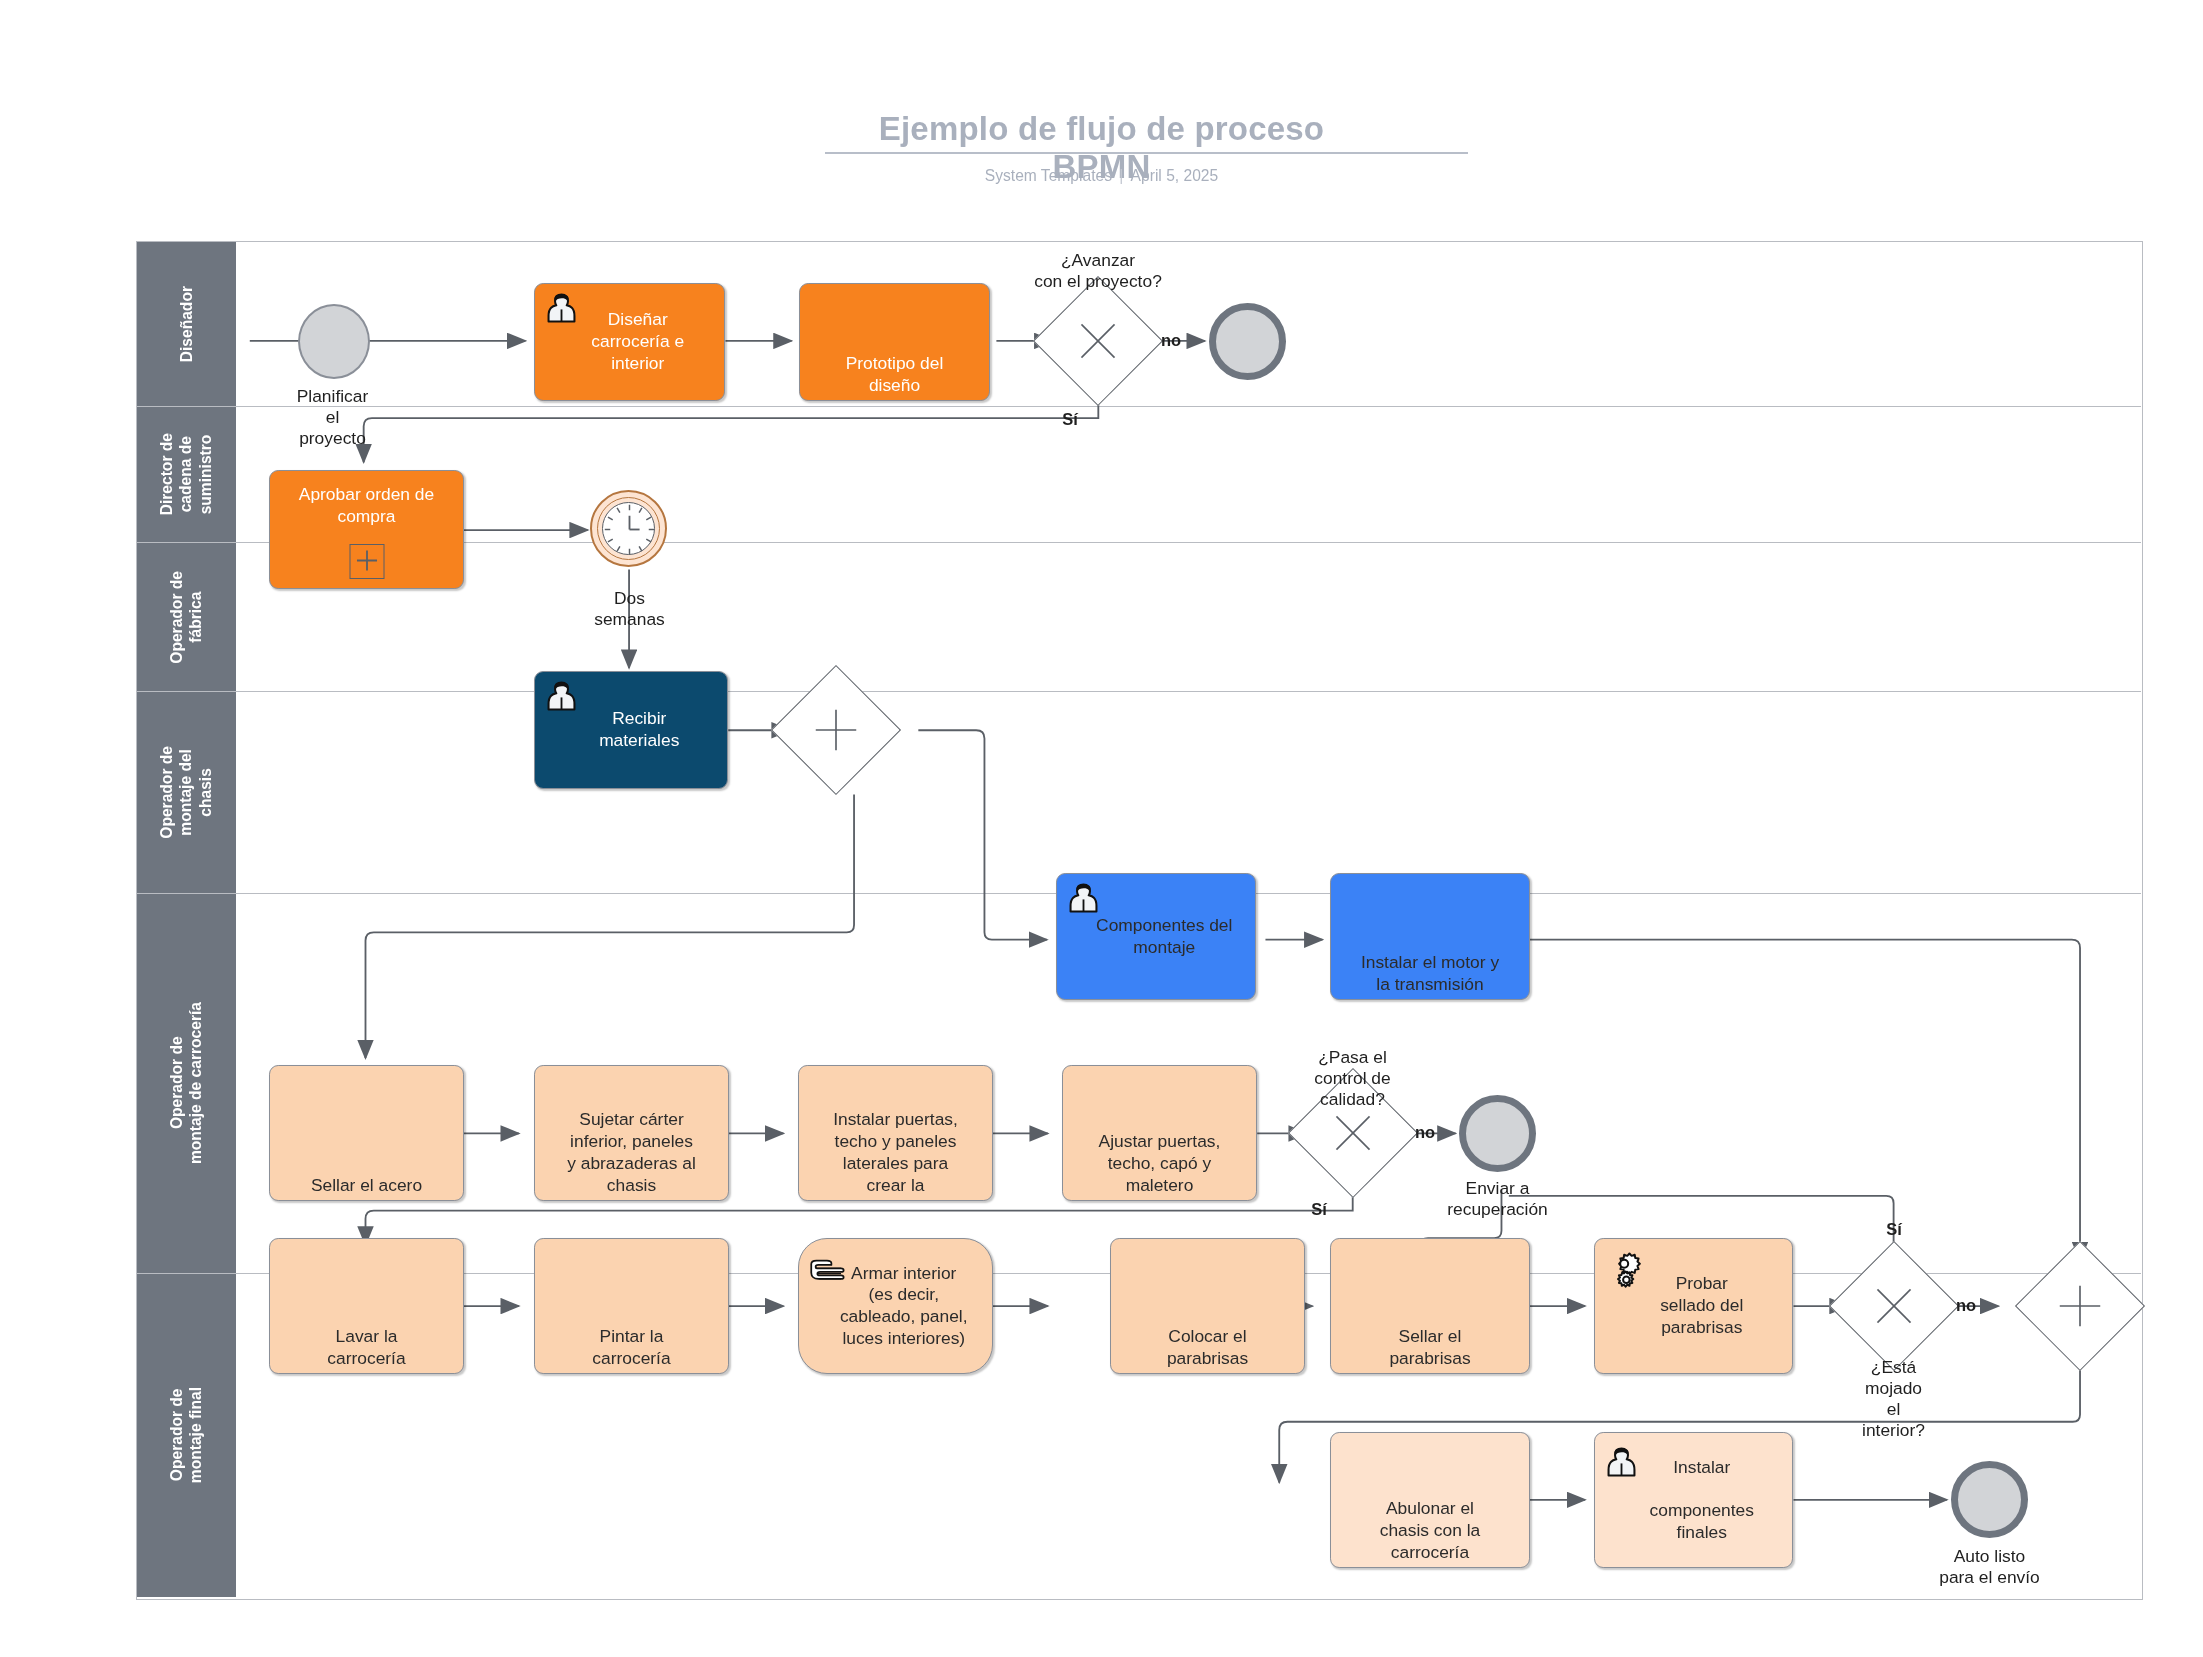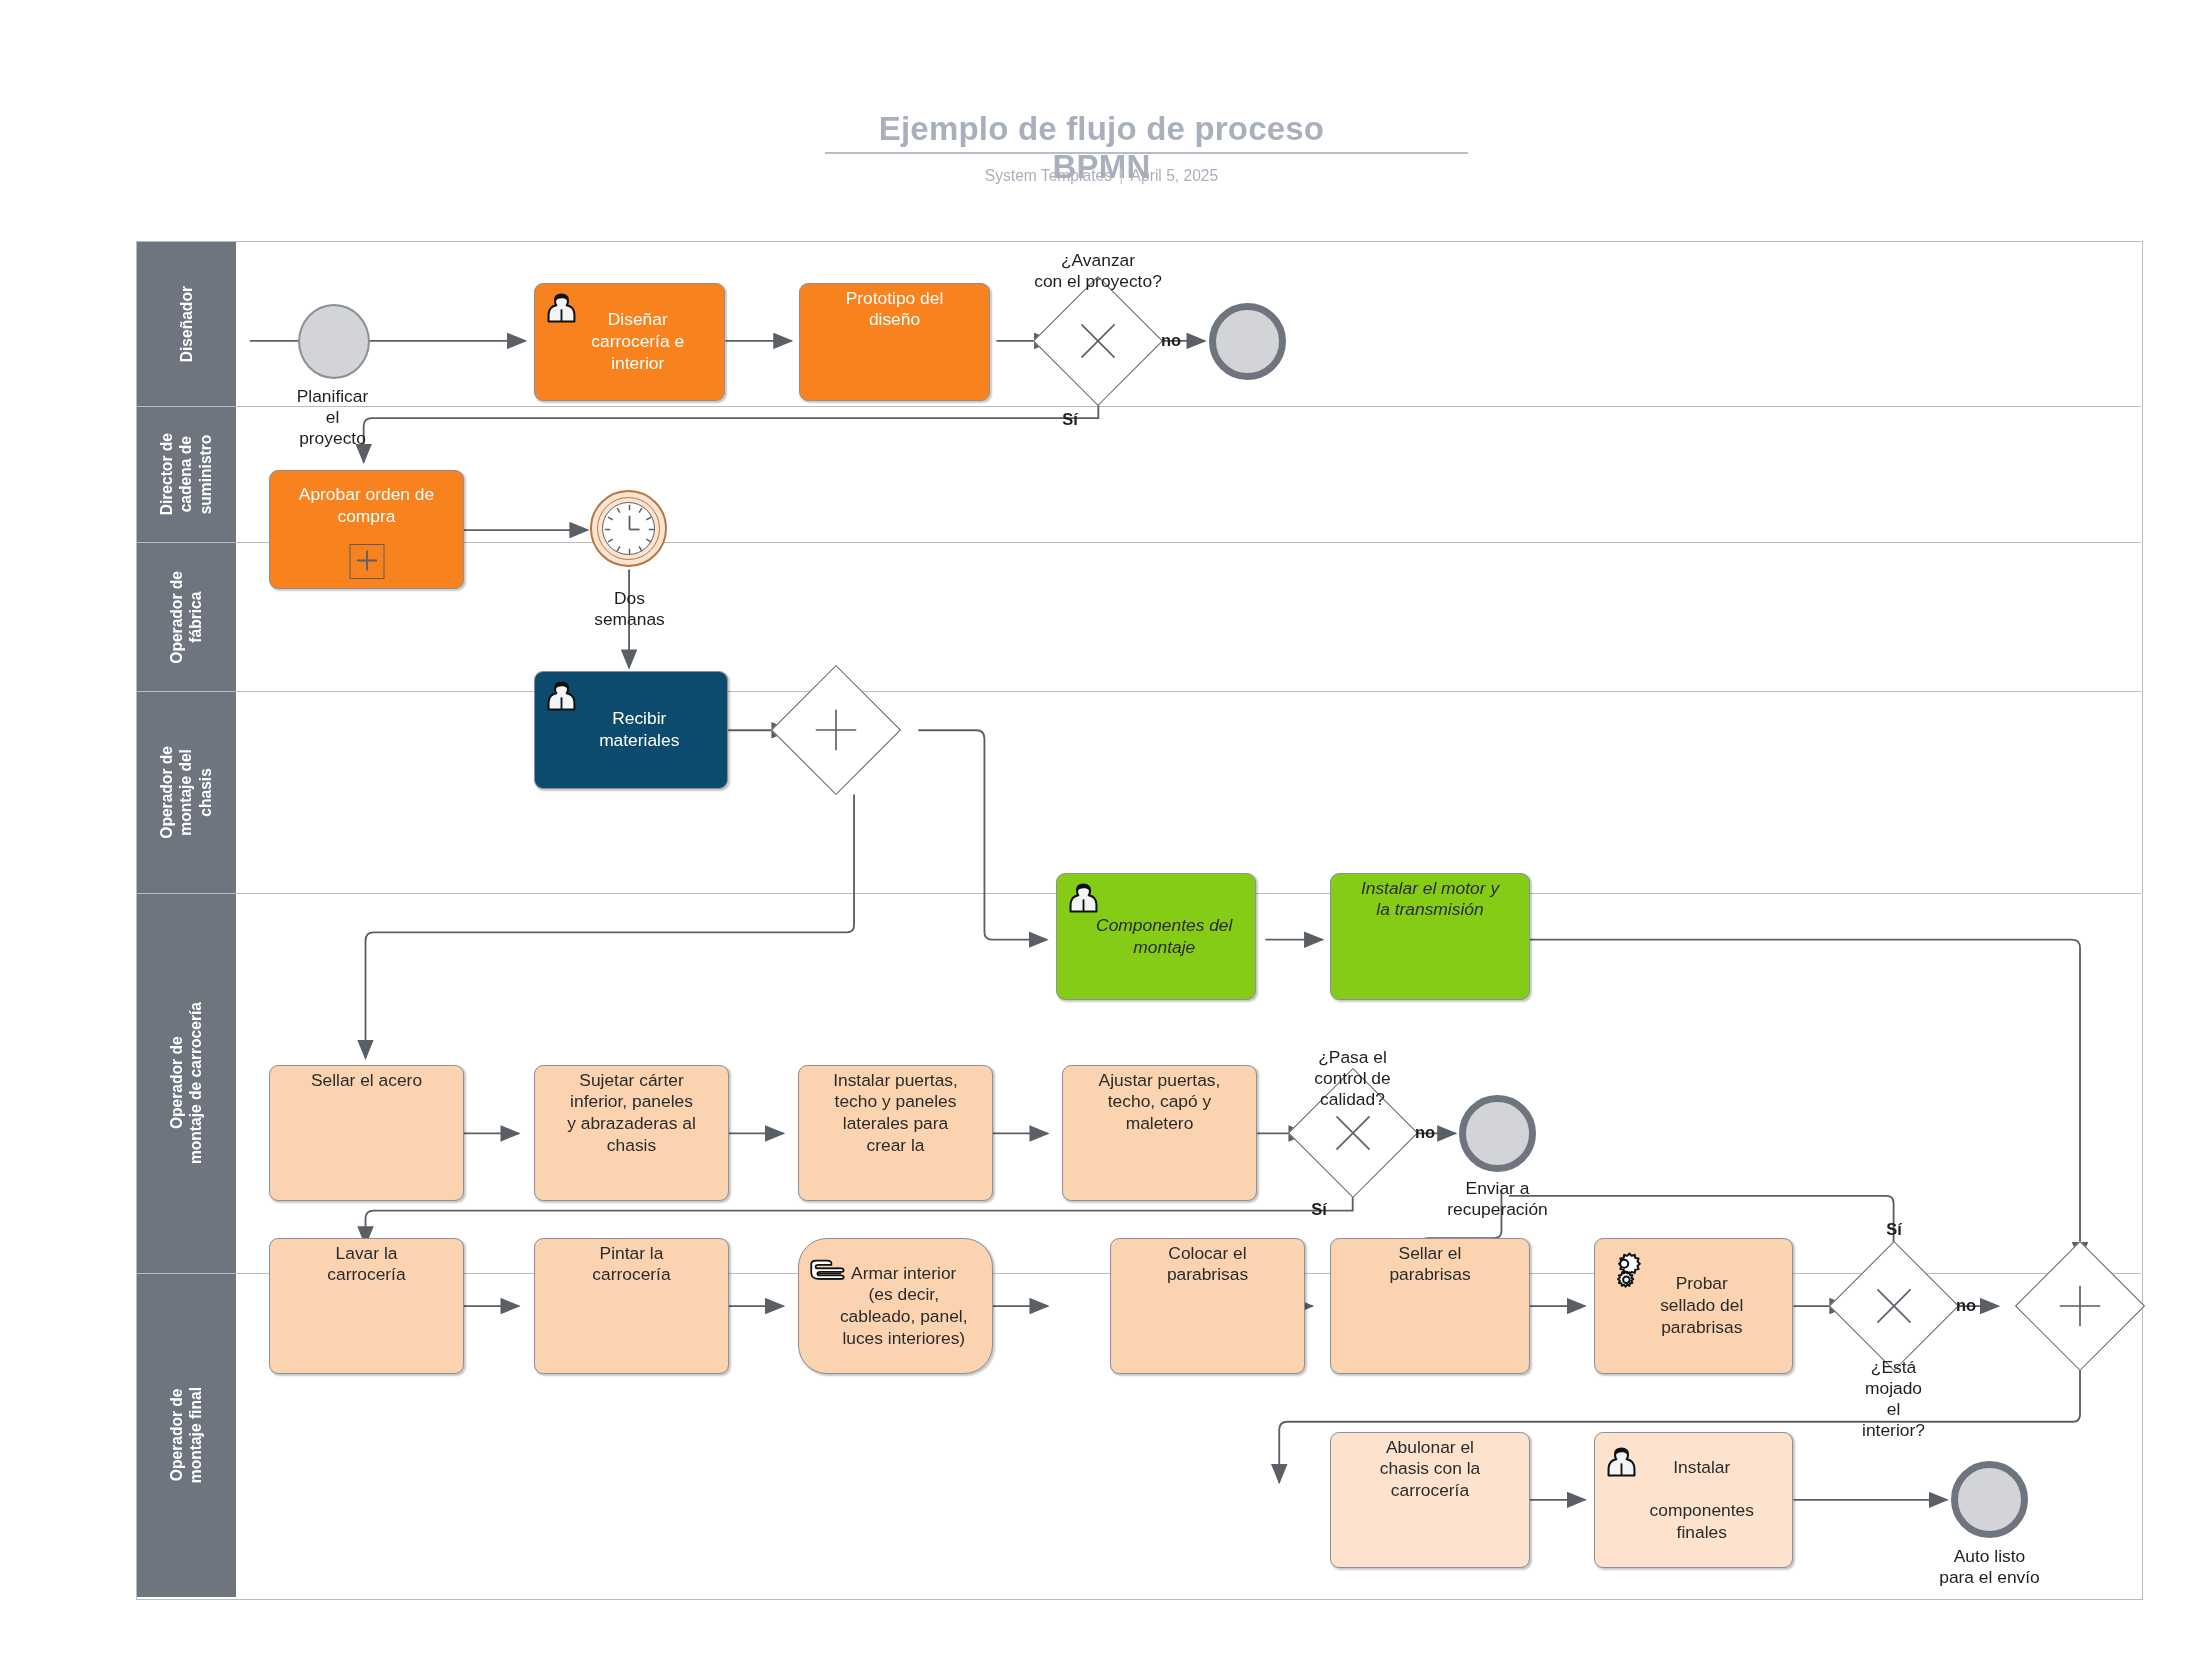--- a/index.html
+++ b/index.html
@@ -55,31 +55,31 @@
 
   
   #wires{position:absolute;left:0;top:0;width:2204px;height:1658px;
          pointer-events:none;}
 
   
   .task{
     position:absolute;box-sizing:border-box;
     border:1.4px solid #8a8f98;
     border-radius:9.2px;
-    display:flex;align-items:flex-start;justify-content:center;
+    display:flex;align-items:flex-end;justify-content:center;
     text-align:center;
     font-size:17.4px;line-height:1.25;
     box-shadow:1.4px 1.4px 1.8px rgba(0,0,0,.22);
     padding:3.7px 7.3px;
   }
   .task .tlabel{display:block;width:100%;white-space:pre-line;}
   
   .t-deep{background:#f7821e;color:#ffffff;}
   .t-mid {background:#0c4a6e;color:#ffffff;}
-  .t-soft{background:#84cc16;color:#2b2b2b;font-style:italic;}
+  .t-soft{background:#3b82f6;color:#2b2b2b;}
   .t-pale{background:#fbd3b0;color:#2b2b2b;}
   .t-lite{background:#fde2cd;color:#2b2b2b;}
 
   
   .task-icon{position:absolute;left:8.3px;top:6.4px;width:37px;height:37px;}
   .task.with-icon{align-items:center;}
   .task.with-icon .tlabel{padding-left:16.5px;}
 
   
   .event{

